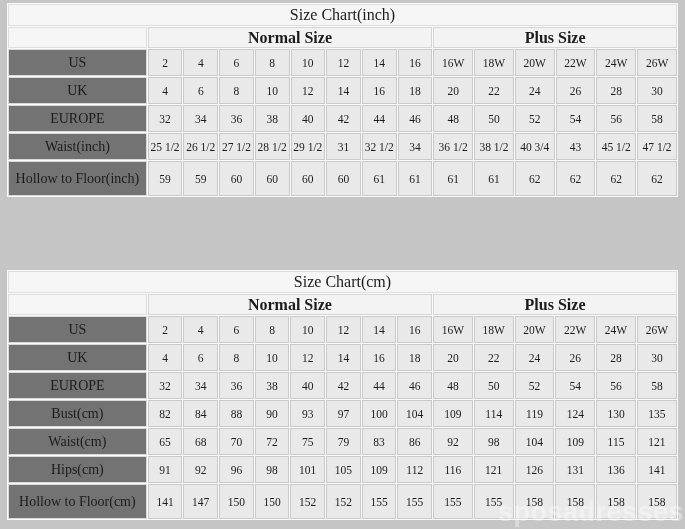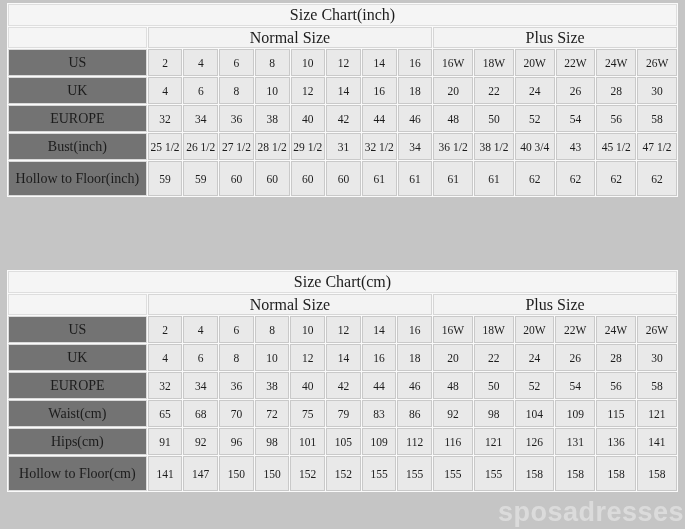--- a/index.html
+++ b/index.html
@@ -48,20 +48,21 @@
     background: #f5f5f5;
     border: 1px solid #dedede;
     font-size: 16px;
     height: 20px;
   }
   td.group-cell {
     background: #f3f3f3;
     border: 1px solid #d6d6d6;
     font-size: 16px;
     height: 19px;
+    font-weight: bold;
   }
   td.corner-cell {
     background: #f5f5f5;
     border: 1px solid #dedede;
   }
   td.label-cell {
     background: #737373;
     border: 1px solid #d9d9d9;
     font-size: 14px;
     height: 25px;
@@ -167,21 +168,21 @@
             <td class="data-cell">44</td>
             <td class="data-cell">46</td>
             <td class="data-cell">48</td>
             <td class="data-cell">50</td>
             <td class="data-cell">52</td>
             <td class="data-cell">54</td>
             <td class="data-cell">56</td>
             <td class="data-cell">58</td>
           </tr>
           <tr>
-            <td class="label-cell">Bust(inch)</td>
+            <td class="label-cell">Waist(inch)</td>
             <td class="data-cell">25 1/2</td>
             <td class="data-cell">26 1/2</td>
             <td class="data-cell">27 1/2</td>
             <td class="data-cell">28 1/2</td>
             <td class="data-cell">29 1/2</td>
             <td class="data-cell">31</td>
             <td class="data-cell">32 1/2</td>
             <td class="data-cell">34</td>
             <td class="data-cell">36 1/2</td>
             <td class="data-cell">38 1/2</td>
@@ -283,20 +284,37 @@
             <td class="data-cell">44</td>
             <td class="data-cell">46</td>
             <td class="data-cell">48</td>
             <td class="data-cell">50</td>
             <td class="data-cell">52</td>
             <td class="data-cell">54</td>
             <td class="data-cell">56</td>
             <td class="data-cell">58</td>
           </tr>
           <tr>
+            <td class="label-cell">Bust(cm)</td>
+            <td class="data-cell">82</td>
+            <td class="data-cell">84</td>
+            <td class="data-cell">88</td>
+            <td class="data-cell">90</td>
+            <td class="data-cell">93</td>
+            <td class="data-cell">97</td>
+            <td class="data-cell">100</td>
+            <td class="data-cell">104</td>
+            <td class="data-cell">109</td>
+            <td class="data-cell">114</td>
+            <td class="data-cell">119</td>
+            <td class="data-cell">124</td>
+            <td class="data-cell">130</td>
+            <td class="data-cell">135</td>
+          </tr>
+          <tr>
             <td class="label-cell">Waist(cm)</td>
             <td class="data-cell">65</td>
             <td class="data-cell">68</td>
             <td class="data-cell">70</td>
             <td class="data-cell">72</td>
             <td class="data-cell">75</td>
             <td class="data-cell">79</td>
             <td class="data-cell">83</td>
             <td class="data-cell">86</td>
             <td class="data-cell">92</td>

